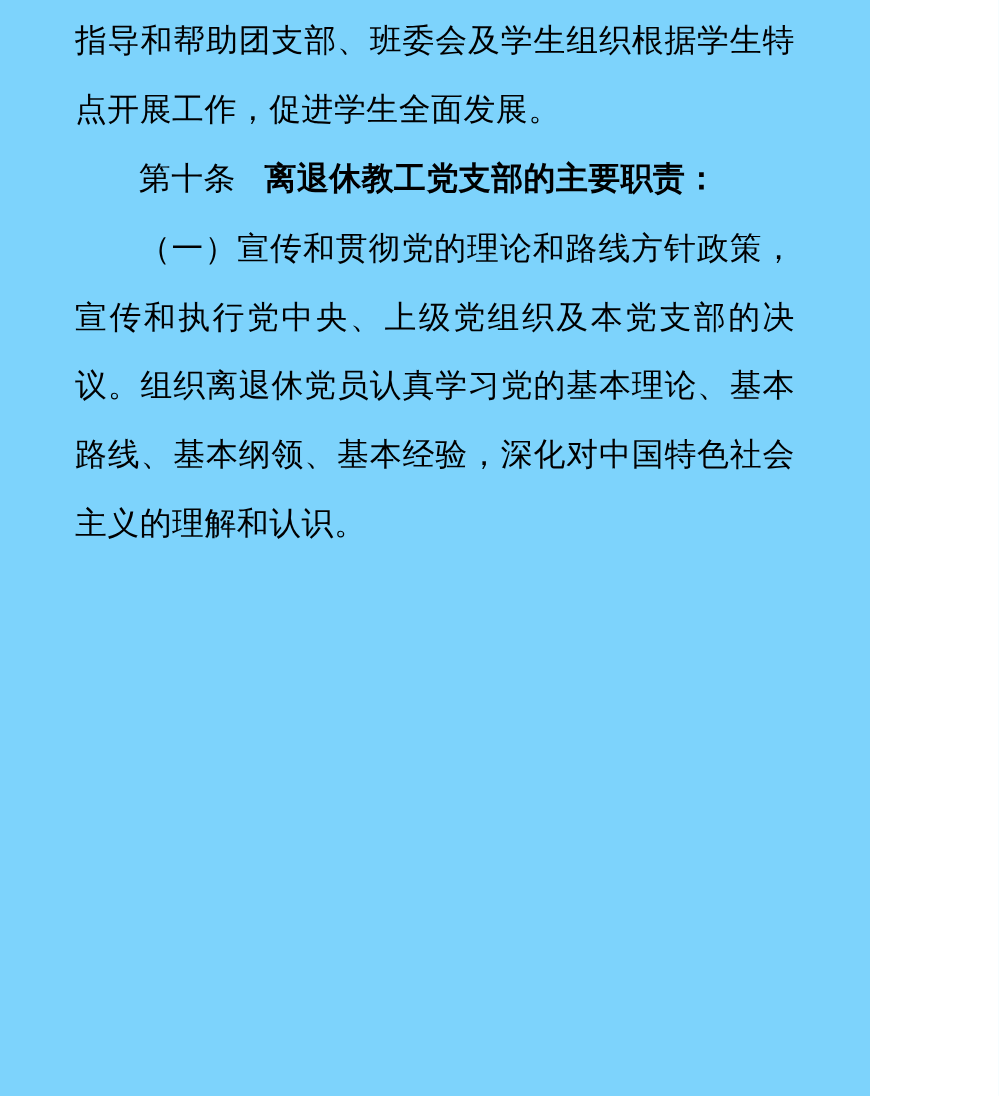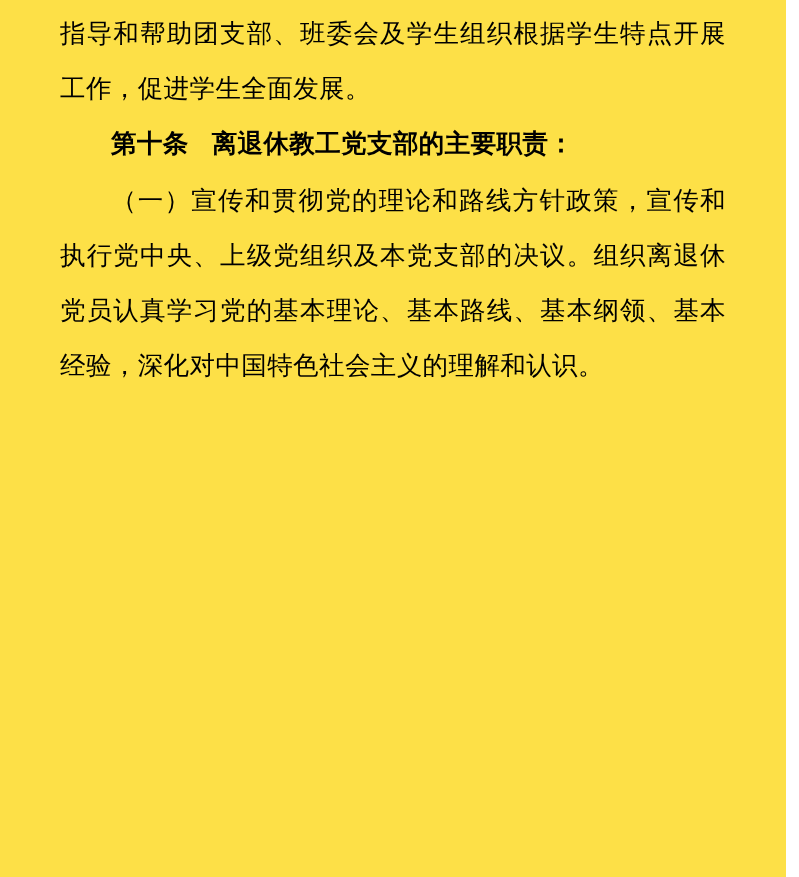--- a/index.html
+++ b/index.html
@@ -9,24 +9,24 @@
   }
   body {
     width: 799px;
     height: 877px;
     overflow: hidden;
     font-family: "DejaVu Serif", "Liberation Serif", serif;
     color: #000000;
   }
   .page {
     box-sizing: border-box;
-    width: 786px;
+    width: 696px;
     height: 877px;
     padding: 6px 60px 0 60px;
-    background: #fde047;
+    background: #7dd3fc;
   }
   .doc-body {
     font-size: 25.5px;
     line-height: 55px;
     letter-spacing: 0.4px;
     text-align: justify;
     text-justify: inter-ideograph;
   }
   .para {
     margin: 0;
@@ -37,21 +37,21 @@
   }
   .para.cont {
     text-indent: 0;
   }
   .heading {
     margin: 0;
     text-indent: 2em;
     font-weight: bold;
   }
   .heading .hd-num {
-    font-weight: bold;
+    font-weight: normal;
   }
   .heading .hd-text {
     font-weight: bold;
     margin-left: 0.9em;
     font-family: Liberation Mono, monospace;
   }
 </style>
 </head>
 <body>
 

